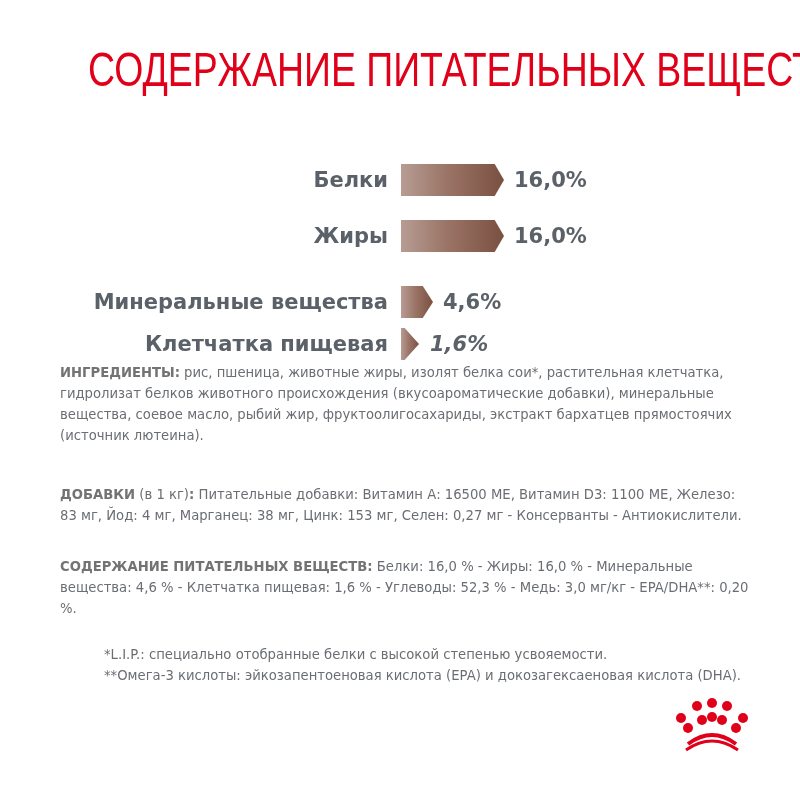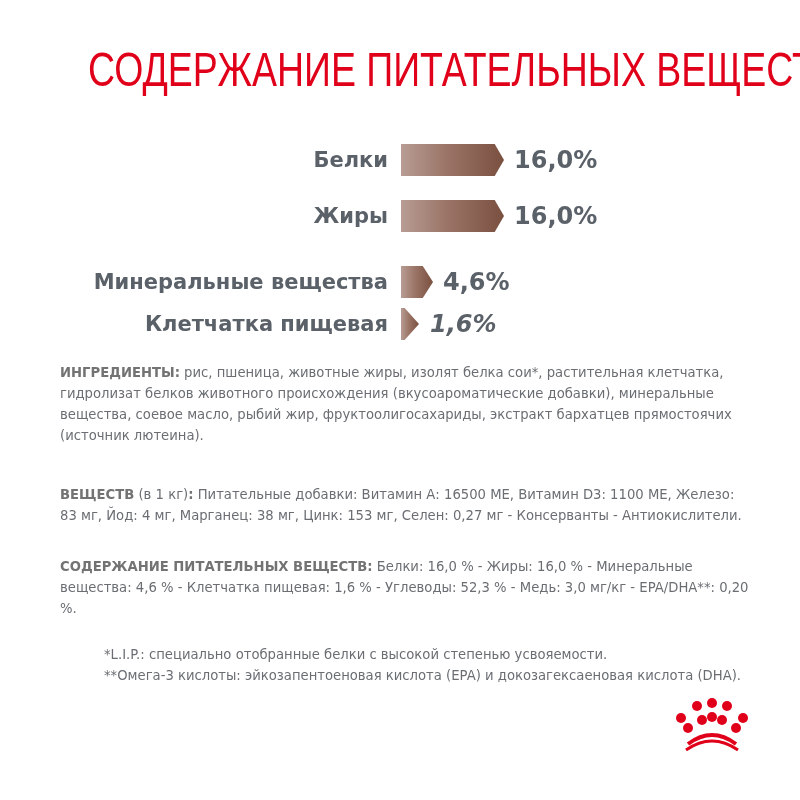--- a/index.html
+++ b/index.html
@@ -3,32 +3,32 @@
 <meta charset="utf-8">
 <style>
   html, body { margin: 0; padding: 0; background: #ffffff; }
   body { width: 800px; height: 800px; position: relative; overflow: hidden; font-family: "DejaVu Sans", sans-serif; }
   .title {
     position: absolute; left: 0; top: 40px; width: 800px; text-align: center;
     font-family: "Liberation Sans", sans-serif; font-size: 48px; color: #e1001a;
     letter-spacing: 0px; transform: scaleX(0.78); transform-origin: center; line-height: 60px;
     white-space: nowrap;
   }
-  .nutrient-row { position: absolute; left: 0; width: 800px; height: 40px; }
+  .nutrient-row { position: absolute; left: 0; width: 800px; height: 40px; margin-top: 20px; }
   .nutrient-label {
     position: absolute; right: 412px; top: 4px; font-family: "DejaVu Sans", sans-serif;
     font-weight: bold; font-size: 21px; color: #5b6168; white-space: nowrap; line-height: 32px;
   }
   .bar {
     position: absolute; left: 401px; top: 4px; height: 32px;
     background: linear-gradient(to right, #b89c94 0%, #9a7466 45%, #7a5040 100%);
   }
   .nutrient-value {
     position: absolute; top: 4px; font-family: "DejaVu Sans", sans-serif;
-    font-size: 24px; color: #5b6168; line-height: 32px; font-weight: 600; white-space: nowrap;
+    font-size: 21px; color: #5b6168; line-height: 32px; font-weight: 600; white-space: nowrap;
   }
   .text-block {
     position: absolute; left: 60px; width: 690px; font-family: "DejaVu Sans", sans-serif;
     font-size: 13.2px; line-height: 21px; color: #6a6e73;
   }
   .text-block b { color: #737373; font-weight: bold; }
   .logo { position: absolute; left: 676px; top: 698px; width: 72px; height: 56px; }
 </style>
 </head>
 <body>
@@ -56,21 +56,21 @@
     <div class="bar" style="width:18px; clip-path: polygon(0 0, 20% 0, 100% 50%, 20% 100%, 0 100%);"></div>
     <span class="nutrient-value" style="left:430px;font-style:italic;">1,6%</span>
   </div>
 </div>
 
 <div class="text-block" style="top:362px;">
   <b>ИНГРЕДИЕНТЫ:</b><span> рис, пшеница, животные жиры, изолят белка сои*, растительная клетчатка, гидролизат белков животного происхождения (вкусоароматические добавки), минеральные вещества, соевое масло, рыбий жир, фруктоолигосахариды, экстракт бархатцев прямостоячих (источник лютеина).</span>
 </div>
 
 <div class="text-block" style="top:484px;">
-  <b>ВЕЩЕСТВ</b><span> (в 1 кг)</span><b>:</b><span> Питательные добавки: Витамин А: 16500 МЕ, Витамин D3: 1100 МЕ, Железо: 83 мг, Йод: 4 мг, Марганец: 38 мг, Цинк: 153 мг, Селен: 0,27 мг - Консерванты - Антиокислители.</span>
+  <b>ДОБАВКИ</b><span> (в 1 кг)</span><b>:</b><span> Питательные добавки: Витамин А: 16500 МЕ, Витамин D3: 1100 МЕ, Железо: 83 мг, Йод: 4 мг, Марганец: 38 мг, Цинк: 153 мг, Селен: 0,27 мг - Консерванты - Антиокислители.</span>
 </div>
 
 <div class="text-block" style="top:556px;">
   <b>СОДЕРЖАНИЕ ПИТАТЕЛЬНЫХ ВЕЩЕСТВ:</b><span> Белки: 16,0 % - Жиры: 16,0 % - Минеральные вещества: 4,6 % - Клетчатка пищевая: 1,6 % - Углеводы: 52,3 % - Медь: 3,0 мг/кг - EPA/DHA**: 0,20 %.</span>
 </div>
 
 <div class="text-block" style="top:644px;margin-left:44px;">
   <div>*L.I.P.: специально отобранные белки с высокой степенью усвояемости.</div>
   <div>**Омега-3 кислоты: эйкозапентоеновая кислота (EPA) и докозагексаеновая кислота (DHA).</div>
 </div>

